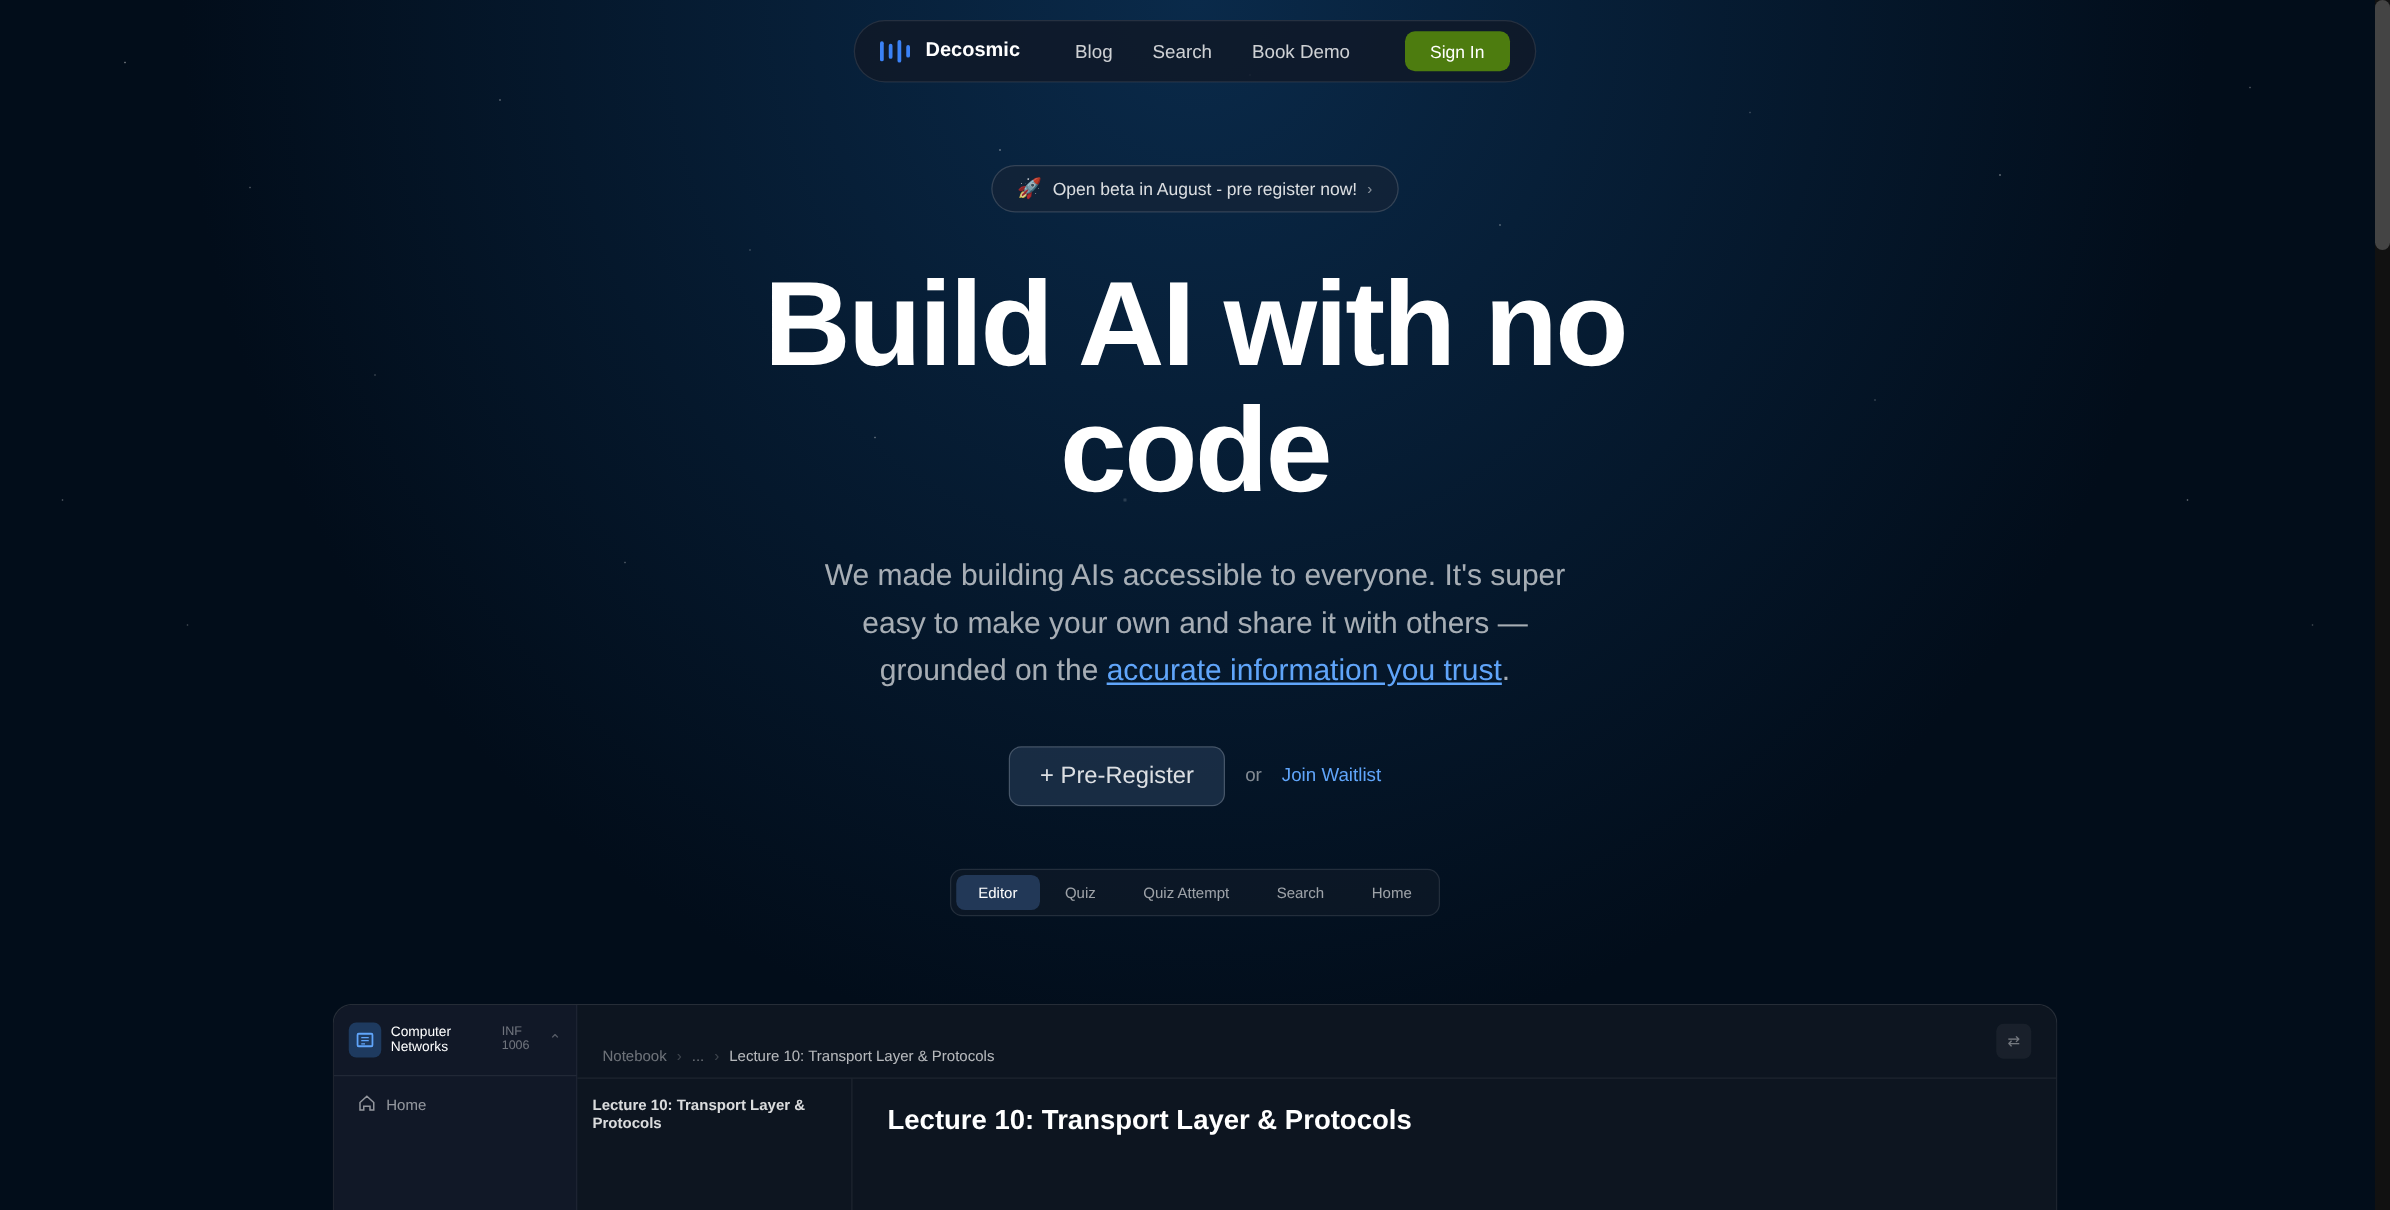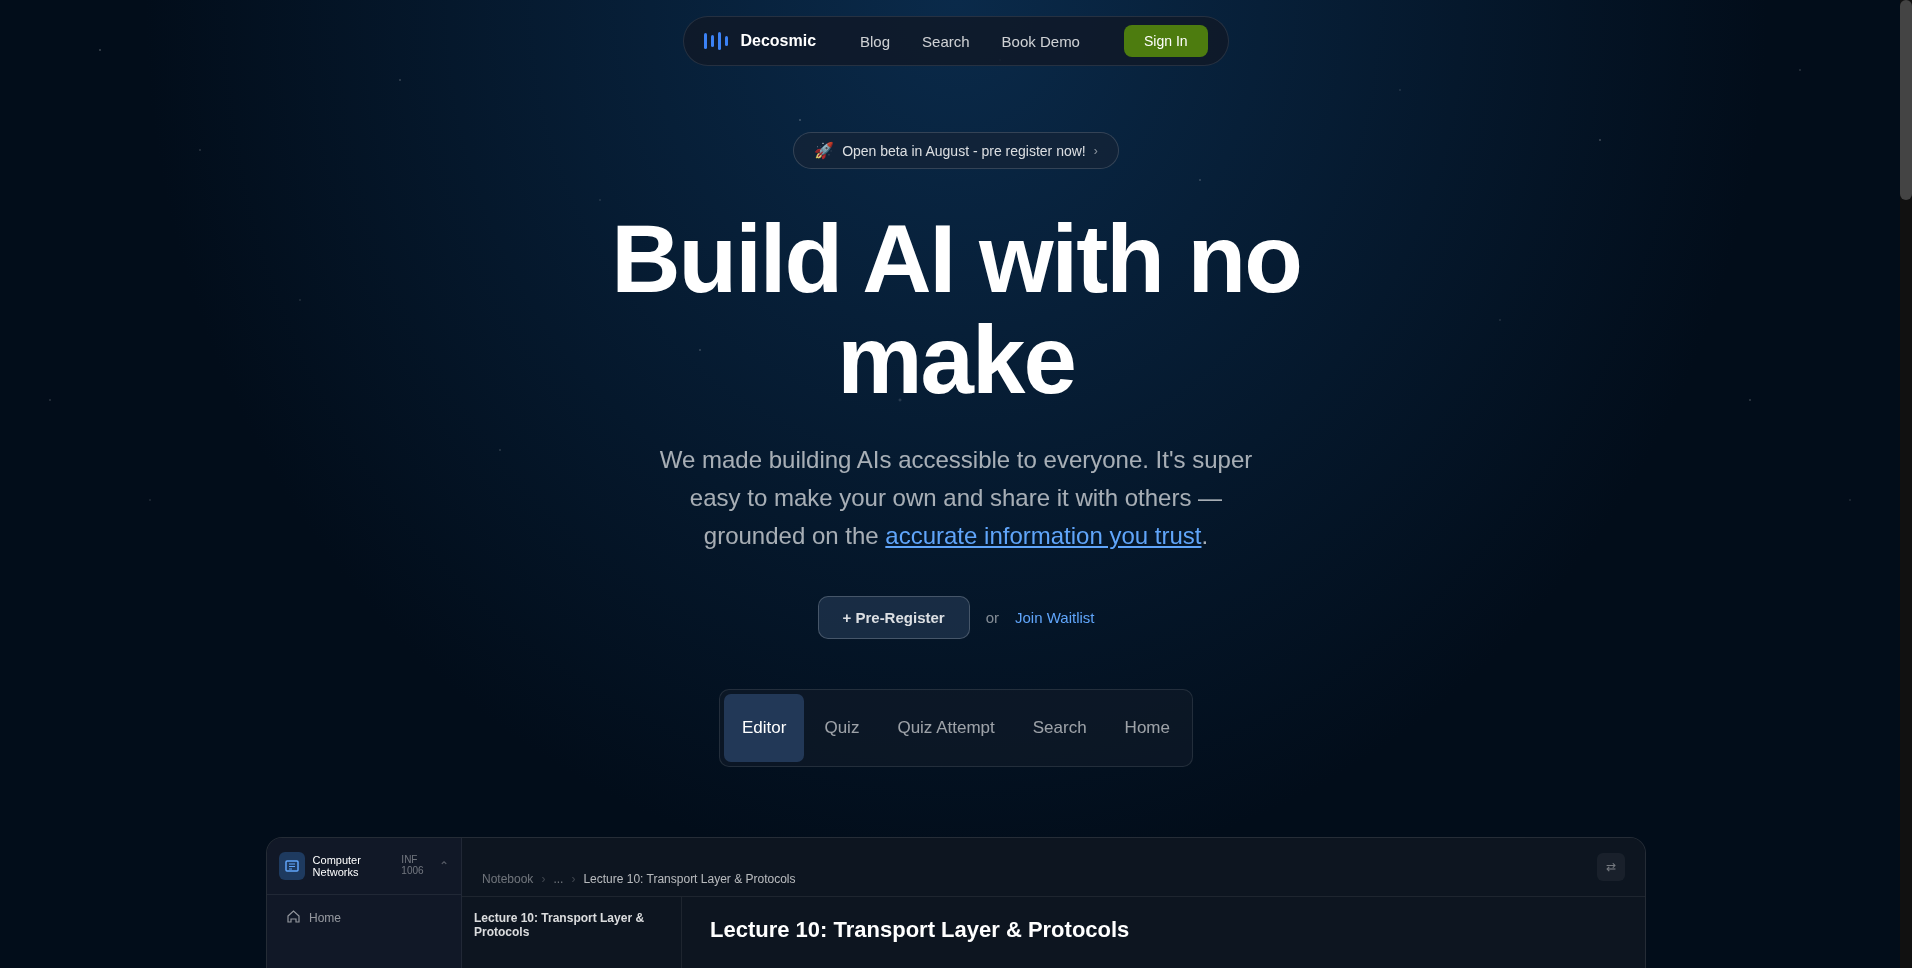--- a/index.html
+++ b/index.html
@@ -198,23 +198,22 @@
 
     .btn-preregister {
       display: flex;
       align-items: center;
       gap: 8px;
       background: rgba(30, 50, 75, 0.8);
       border: 1px solid rgba(255,255,255,0.2);
       color: rgba(255,255,255,0.85);
       padding: 12px 24px;
       border-radius: 10px;
-      font-size: 15px;
-      cursor: pointer;
-      font-weight: bold;
+      font-size: 19px;
+      cursor: pointer;
     }
 
     .cta-or {
       color: rgba(255,255,255,0.5);
       font-size: 15px;
     }
 
     .btn-waitlist {
       background: none;
       border: none;
@@ -233,23 +232,23 @@
     .tabs-container {
       display: flex;
       background: rgba(15, 25, 40, 0.7);
       border: 1px solid rgba(255,255,255,0.1);
       border-radius: 10px;
       padding: 4px;
       gap: 2px;
     }
 
     .tab-item {
-      padding: 24px 18px;
+      padding: 7px 18px;
       border-radius: 7px;
-      font-size: 17px;
+      font-size: 12px;
       color: rgba(255,255,255,0.6);
       cursor: pointer;
     }
 
     .tab-item.active {
       background: rgba(40, 65, 100, 0.8);
       color: white;
     }
 
     
@@ -470,21 +469,21 @@
 <section class="hero">
   
   <div class="announcement-badge">
     <span class="badge-emoji">🚀</span>
     <span>Open beta in August - pre register now!</span>
     <span class="badge-arrow">›</span>
   </div>
 
   
   <h1 class="hero-title">
-    <span>Build AI with no make</span><br>
+    <span>Build AI with no code</span><br>
   </h1>
 
   
   <p class="hero-subtitle">
     <span>We made building AIs accessible to everyone. It's super easy to make your own and share it with others — grounded on the</span>
     <a href="#">accurate information you trust</a><span>.</span>
   </p>
 
   
   <div class="hero-cta">

